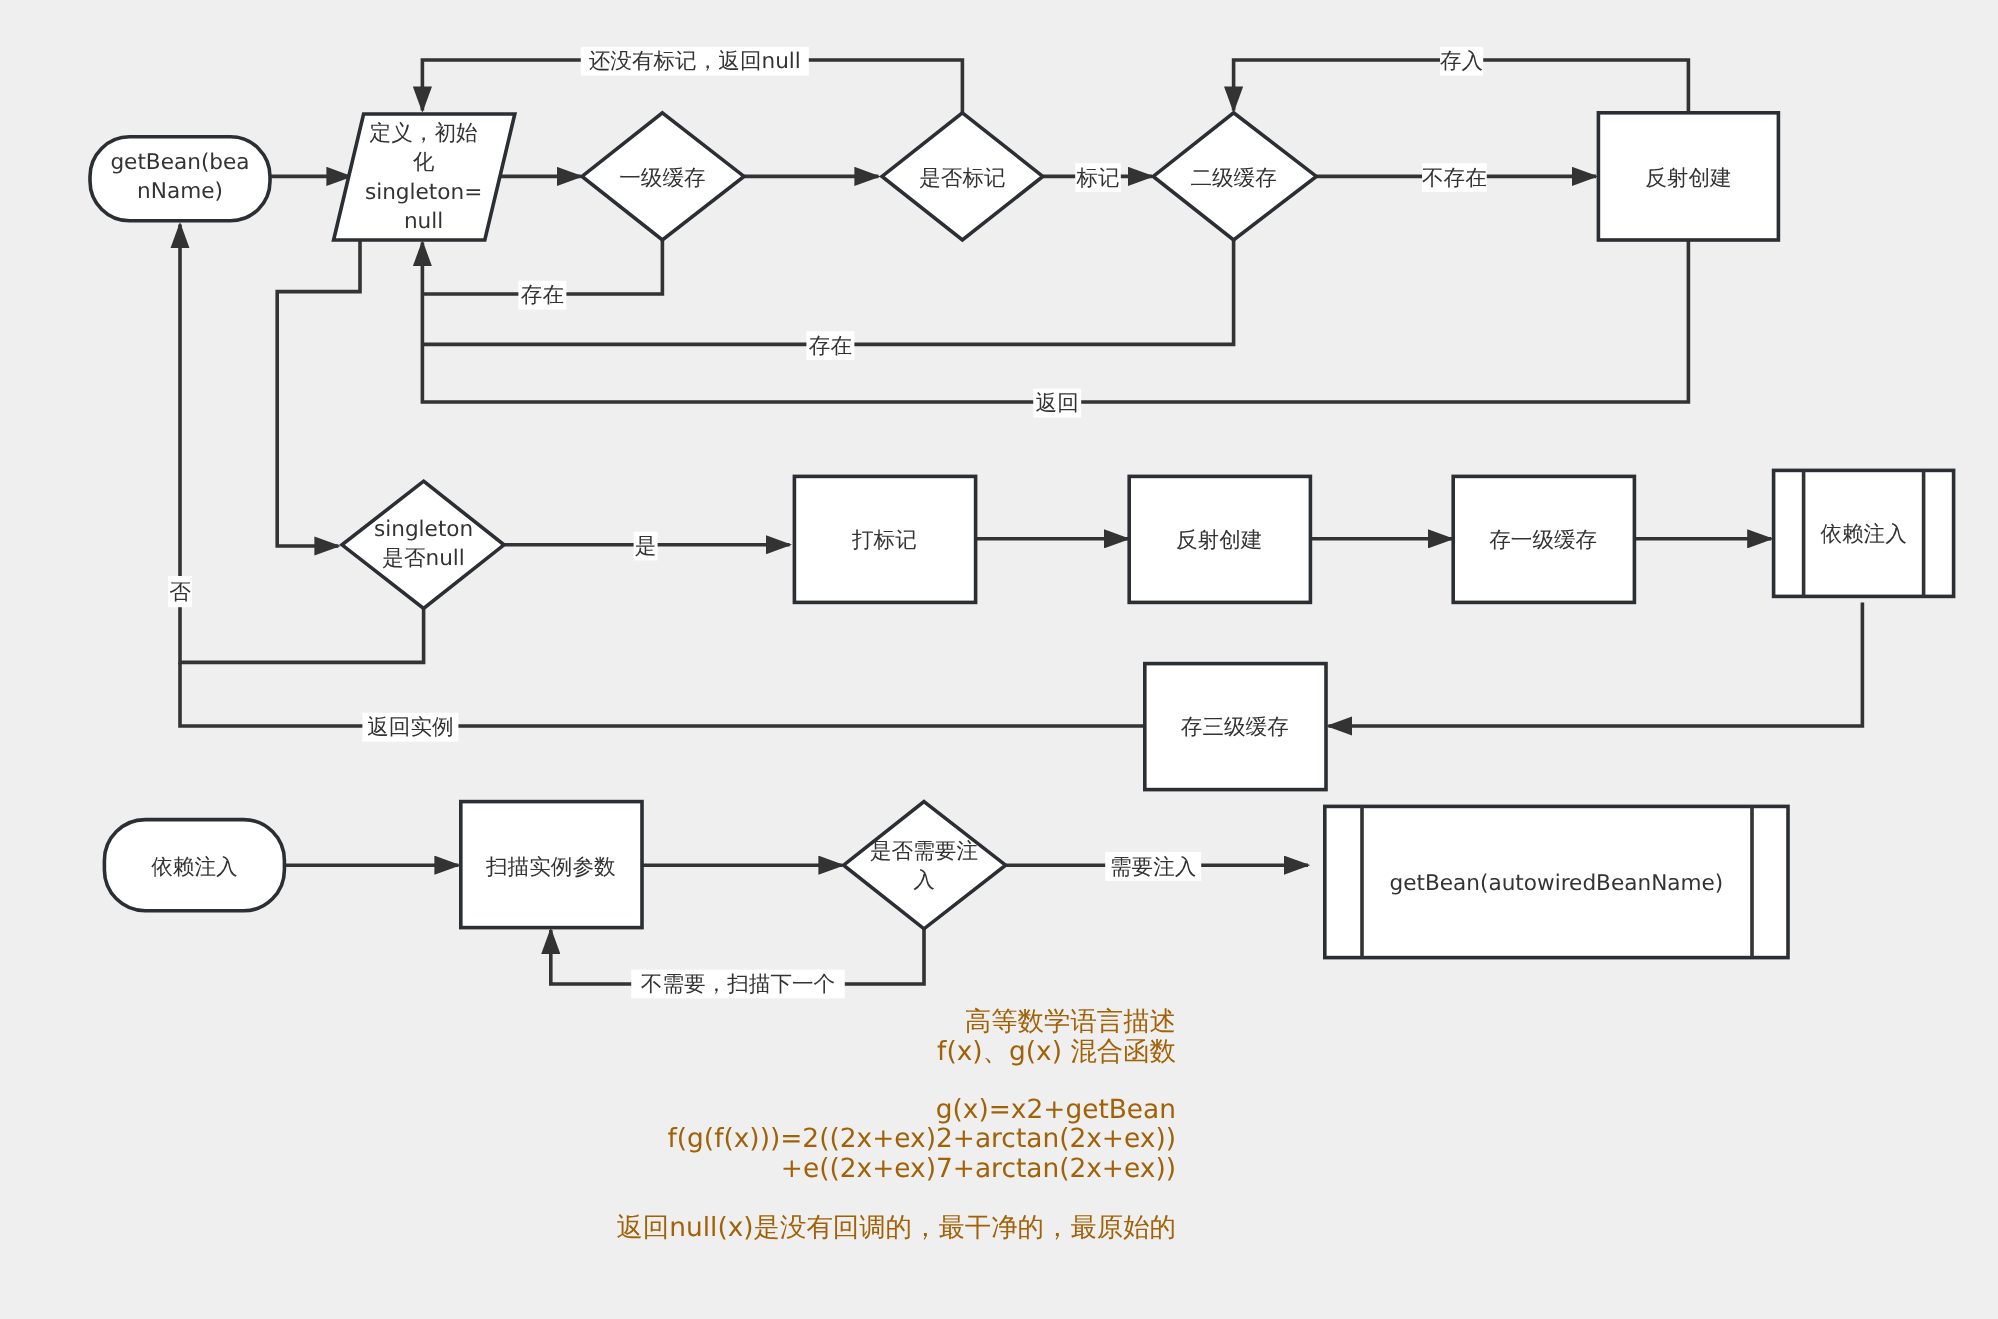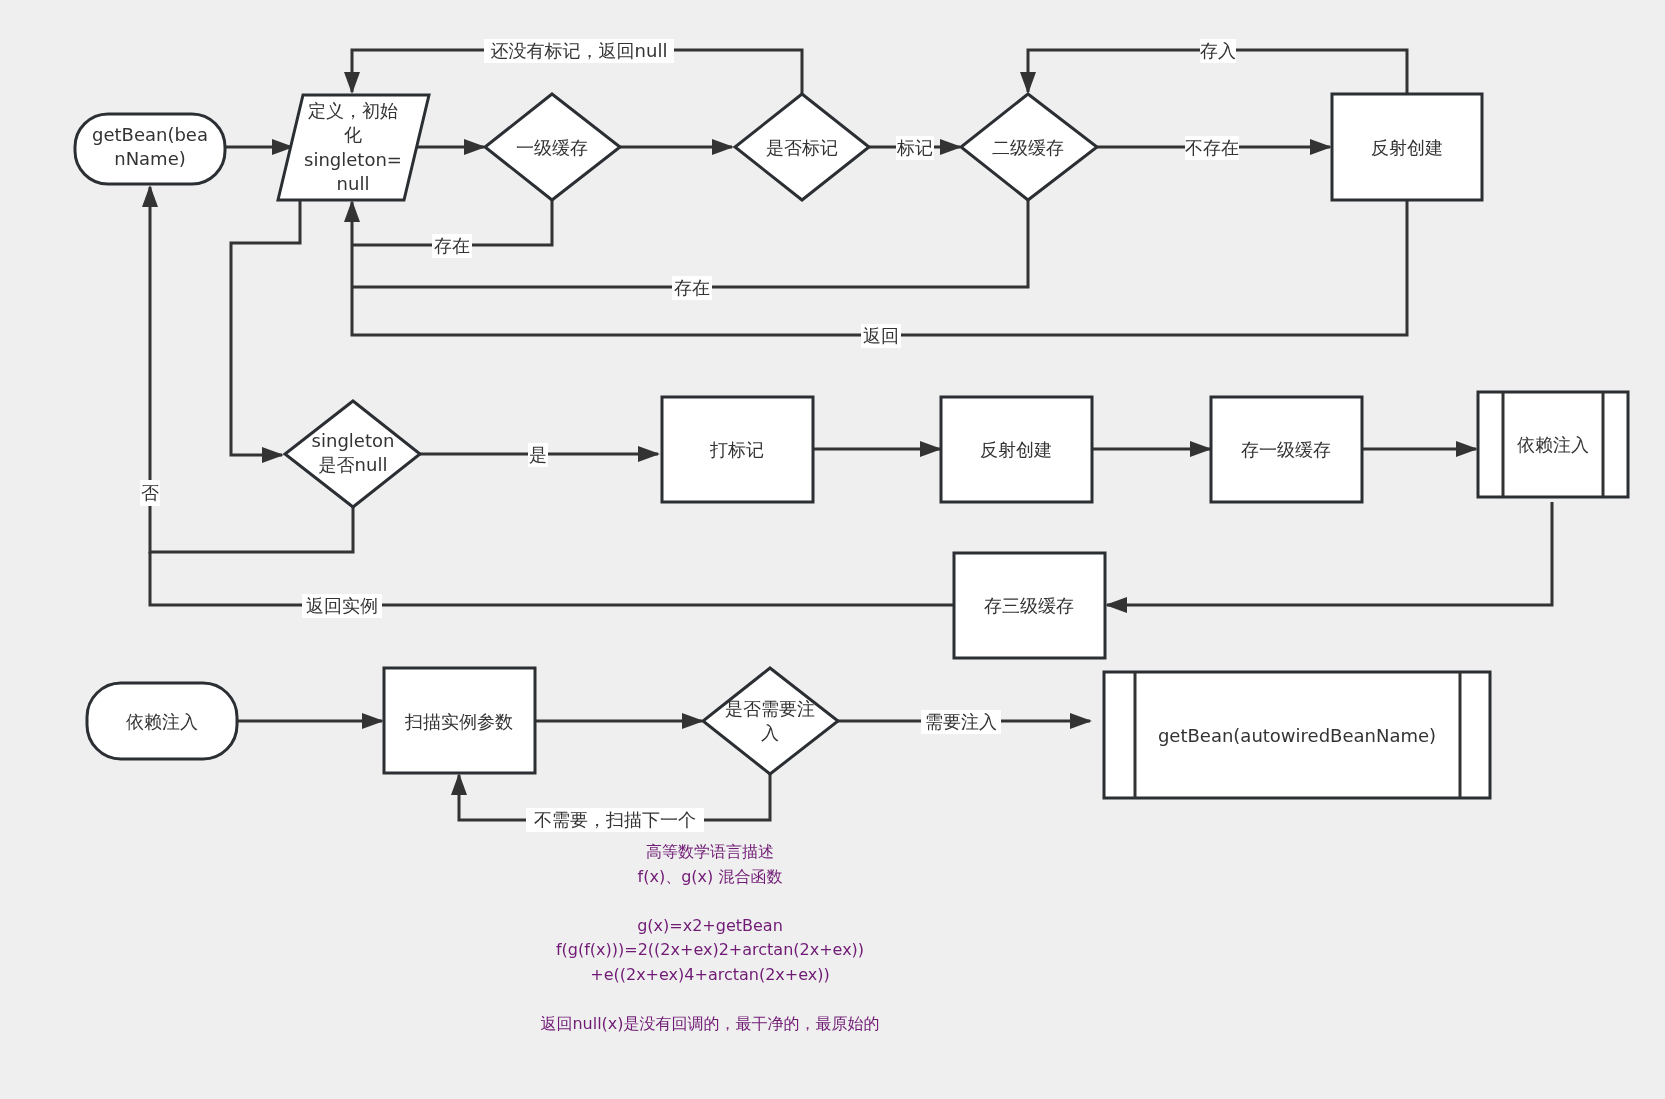--- a/index.html
+++ b/index.html
@@ -3,21 +3,21 @@
 <meta charset="utf-8">
 <style>
   html, body { margin: 0; padding: 0; background: #efefef; }
   body { width: 1665px; height: 1099px; overflow: hidden; position: relative; font-family: "DejaVu Sans", "Liberation Sans", sans-serif; }
   svg { position: absolute; left: 0; top: 0; }
   .shape { fill: #ffffff; stroke: #2b2f33; stroke-width: 3; }
   .edge { fill: none; stroke: #333333; stroke-width: 3; }
   .node-text { font-size: 18px; fill: #333333; text-anchor: middle; dominant-baseline: middle; font-family: "DejaVu Sans", "Liberation Sans", sans-serif; }
   .edge-label-bg { fill: #ffffff; }
   .edge-label { font-size: 18px; fill: #333333; text-anchor: middle; dominant-baseline: middle; font-family: "DejaVu Sans", "Liberation Sans", sans-serif; }
-  .note { position: absolute; left: 440px; width: 540px; top: 840px; text-align: center; color: #701a75; font-size: 16px; line-height: 24.5px; }
+  .note { position: absolute; left: 440px; width: 540px; top: 840px; text-align: right; color: #a16207; font-size: 22px; line-height: 24.5px; }
   .note div { min-height: 24.5px; }
 </style>
 </head>
 <body>
 
 <svg width="1665" height="1099" viewBox="0 0 1665 1099">
   <defs>
     <marker id="arrow" markerWidth="10" markerHeight="10" refX="8" refY="5" orient="auto" markerUnits="userSpaceOnUse" viewBox="0 0 10 10">
       <path d="M0,0 L10,5 L0,10 z" fill="#333333"></path>
     </marker>
@@ -217,16 +217,16 @@
     </g>
   </g>
 </svg>
 
 <div class="note">
   <div>高等数学语言描述</div>
   <div>f(x)、g(x) 混合函数</div>
   <div></div>
   <div>g(x)=x2+getBean</div>
   <div>f(g(f(x)))=2((2x+ex)2+arctan(2x+ex))</div>
-  <div>+e((2x+ex)4+arctan(2x+ex))</div>
+  <div>+e((2x+ex)7+arctan(2x+ex))</div>
   <div></div>
   <div>返回null(x)是没有回调的，最干净的，最原始的</div>
 </div>
 
 </body></html>

